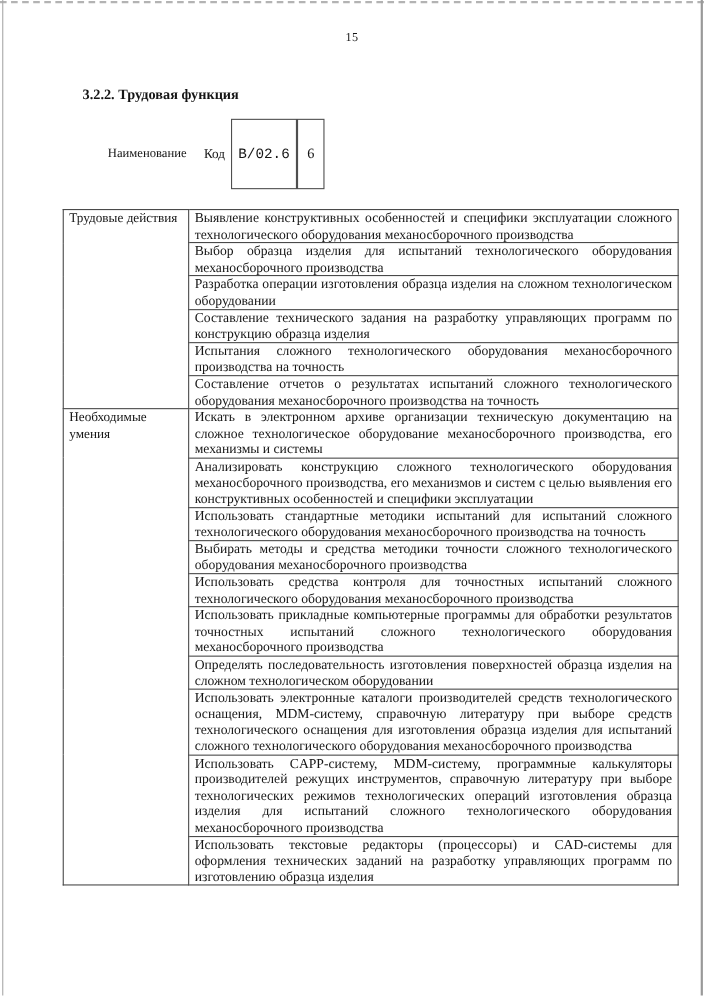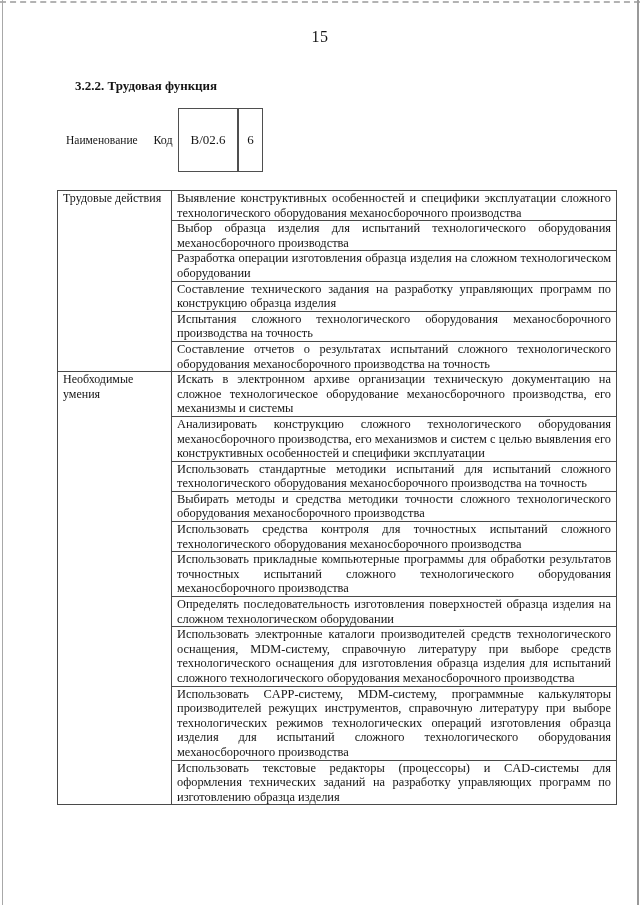--- a/index.html
+++ b/index.html
@@ -22,45 +22,46 @@
     position: absolute; left: 2px; top: 0; width: 1px; height: 100%;
     background: #a8a8a8;
   }
   .edge-right {
     position: absolute; left: 637px; top: 0; width: 2px; height: 100%;
     background: #999999;
   }
 
   .page-number {
     position: absolute; top: 28px; left: 0; width: 640px;
-    text-align: center; font-size: 16px; letter-spacing: 0.5px;
+    text-align: center; font-size: 11px; letter-spacing: 0.5px;
   }
 
   .section-heading {
     position: absolute; top: 78px; left: 75px;
     font-size: 13px; font-weight: bold;
   }
 
   
   .name-table {
     position: absolute; top: 108px; left: 66px; width: 540px; height: 64px;
     display: flex; align-items: stretch;
   }
   .nt-label { display: flex; align-items: center; font-size: 12px; }
-  .nt-name-label { flex: 0 0 82px; justify-content: flex-start; font-size: 11.5px; }
+  .nt-name-label { flex: 0 0 82px; justify-content: flex-start; font-size: 11.5px; margin-left: 32px; }
   .nt-box { border: 1px solid #4f4f4f; background: #fff; }
   .nt-name-box {
     flex: 0 0 254px;
     font-size: 12.4px; line-height: 15.3px;
     padding: 2px 48px 2px 7px;
   }
   .nt-code-label { flex: 0 0 30px; justify-content: center; }
   .nt-code-box {
     flex: 0 0 60px; display: flex; align-items: center; justify-content: center;
     font-size: 13px;
+    font-family: Liberation Mono, monospace;
   }
   .nt-level-label {
     flex: 0 0 89px; justify-content: center; text-align: center;
     font-size: 10.5px; line-height: 13px; padding: 0 9px;
   }
   .nt-level-box {
     flex: 0 0 25px; display: flex; align-items: center; justify-content: center;
     font-size: 13px;
   }
 

